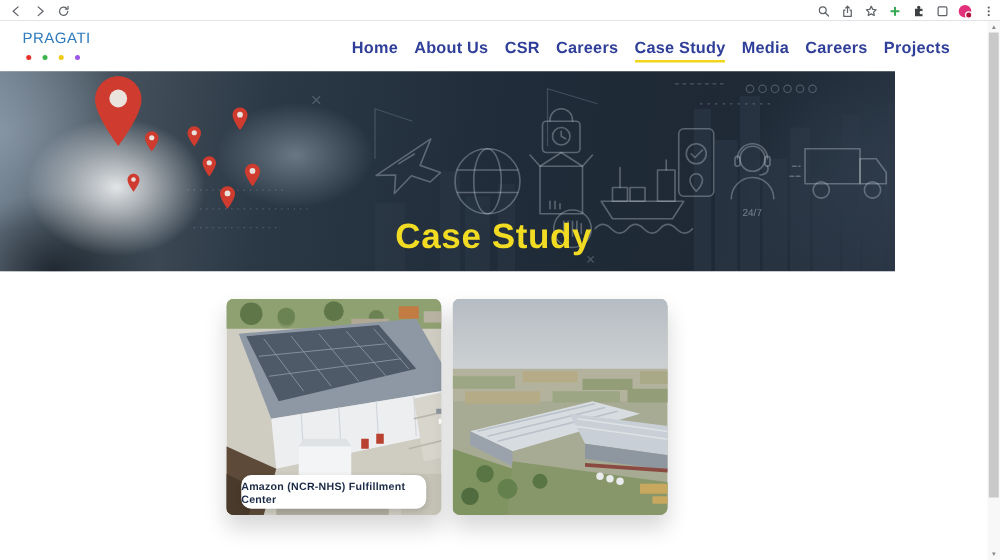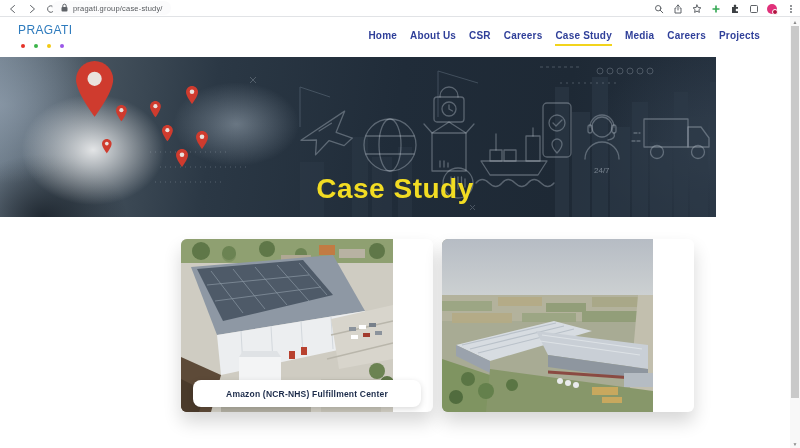--- a/index.html
+++ b/index.html
@@ -19,40 +19,40 @@
   .avatar-dot::after{content:"";position:absolute;right:-1px;bottom:-1px;width:4px;height:4px;
     border-radius:50%;background:#b3123f;border:1px solid #fff;}
 
   
   .site-header{position:absolute;top:17px;left:0;width:790px;height:40px;background:#fff;}
   .logo{position:absolute;left:18px;top:6px;font-size:12px;font-weight:500;color:#2e7bbd;
     letter-spacing:.4px;}
   .logo-dots{position:absolute;left:21px;top:27px;display:flex;gap:9px;}
   .logo-dots span{width:4px;height:4px;border-radius:50%;display:block;}
   .nav{position:absolute;right:30px;top:13px;display:flex;gap:13px;align-items:flex-start;}
-  .nav-item{font-size:10px;font-weight:700;color:#2f3f99;letter-spacing:.2px;cursor:pointer;
+  .nav-item{font-size:13px;font-weight:700;color:#2f3f99;letter-spacing:.2px;cursor:pointer;
     padding-bottom:3px;white-space:nowrap;}
   .nav-item.active{border-bottom:2px solid #f2d41c;}
 
   
   .hero{position:absolute;top:57px;left:0;width:716px;height:160px;overflow:hidden;
     background:
       radial-gradient(110px 85px at 13% 58%, rgba(255,255,255,.85), rgba(255,255,255,0) 65%),
       radial-gradient(90px 60px at 33% 42%, rgba(225,238,250,.35), rgba(255,255,255,0) 70%),
       radial-gradient(150px 110px at 0% 30%, rgba(158,172,188,.5), rgba(0,0,0,0) 72%),
       radial-gradient(120px 90px at 6% 100%, rgba(15,22,30,.75), rgba(0,0,0,0) 70%),
       radial-gradient(170px 130px at 100% 55%, rgba(72,88,104,.35), rgba(0,0,0,0) 75%),
       linear-gradient(97deg,#71808e 0%,#47545f 12%,#2b3845 30%,#202c39 55%,#1e2935 78%,#25313f 100%);}
   .hero svg{position:absolute;top:0;left:0;}
   .hero-title{position:absolute;top:116px;left:0;width:790px;text-align:center;
     font-size:28px;font-weight:700;color:#f2dc23;letter-spacing:.5px;}
 
   
   .cards{position:absolute;top:239px;left:181px;display:flex;gap:9px;}
-  .card{position:relative;width:252px;height:173px;border-radius:6px;overflow:hidden;
+  .card{position:relative;width:172px;height:173px;border-radius:6px;overflow:hidden;
     box-shadow:0 10px 18px rgba(0,0,0,.16);cursor:pointer;}
   .card svg{display:block;}
   .card-label{position:absolute;left:12px;right:12px;bottom:5px;height:27px;background:#fff;
     border-radius:8px;display:flex;align-items:center;justify-content:center;
     font-size:8.5px;font-weight:700;color:#1c2b4a;letter-spacing:.2px;
     box-shadow:0 2px 6px rgba(0,0,0,.15);}
 
   
   .scrollbar{position:absolute;top:17px;right:0;width:10px;height:431px;background:#f8f8f8;}
   .sb-thumb{position:absolute;top:9px;left:1px;width:8px;height:372px;background:#c9c9c9;cursor:pointer;}
@@ -76,28 +76,20 @@
       <svg width="10" height="10">
           <path class="icon-stroke" d="M3.5 1.5 L7.5 5 L3.5 8.5"></path>
         </svg>
       </span>
     <span class="tb-btn">
       <svg width="10" height="10">
           <path class="icon-stroke" d="M8.2 5a3.3 3.3 0 1 1-1-2.35"></path>
           <path class="icon-stroke" d="M8.4 1.1v2.1H6.3"></path>
         </svg>
       </span>
-  </div>
-  <div class="urlbox">
-    <span>
-      <svg width="9" height="10">
-          <rect x="1.5" y="4" width="6" height="4.5" rx="1" fill="#5f6368"></rect>
-          <path class="icon-stroke" d="M2.8 4V2.9a1.7 1.7 0 0 1 3.4 0V4"></path>
-        </svg></span>
-    <span class="url-text">pragati.group/case-study/</span>
   </div>
   <div class="tb-right">
     <span class="tb-btn">
       <svg width="10" height="10">
           <circle class="icon-stroke" cx="4.2" cy="4.2" r="2.7"></circle>
           <path class="icon-stroke" d="M6.2 6.2 L8.8 8.8"></path>
         </svg>
       </span>
     <span class="tb-btn">
       <svg width="10" height="10">

